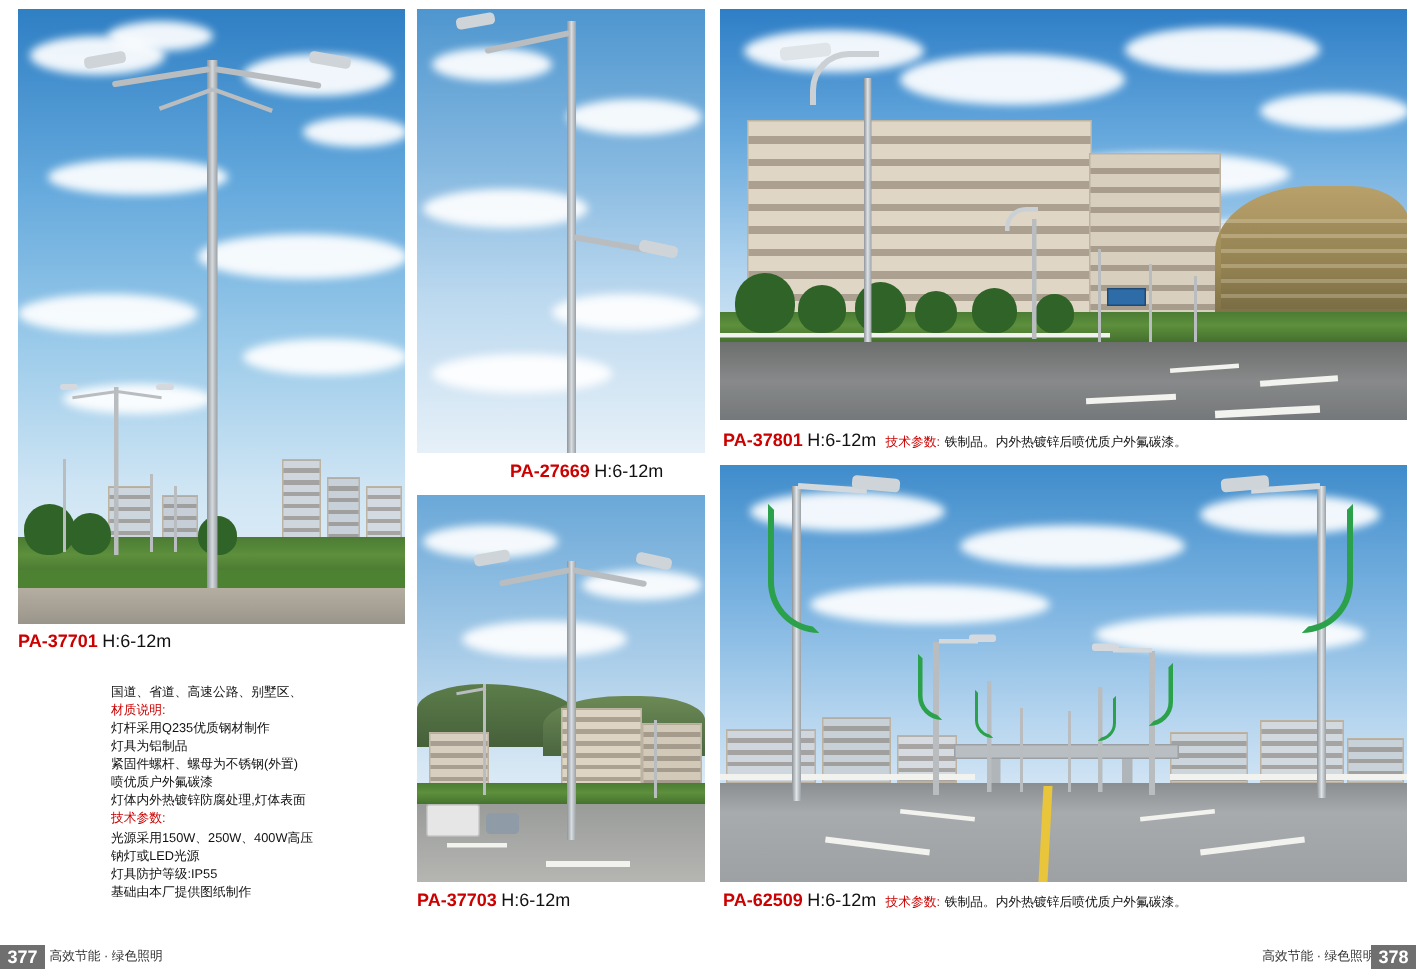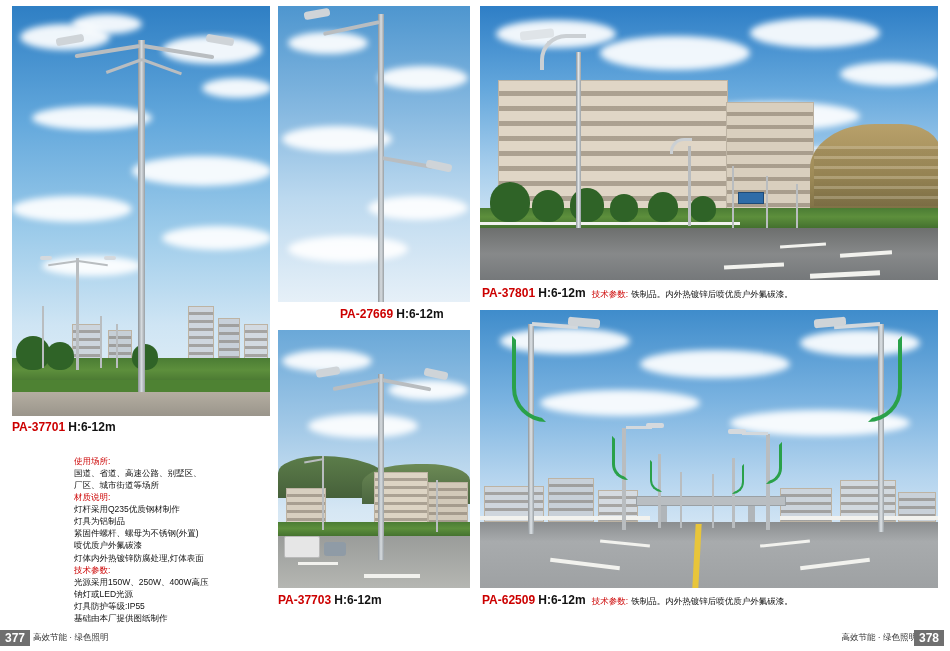--- a/index.html
+++ b/index.html
@@ -91,21 +91,21 @@
     position: absolute;
     white-space: nowrap;
     font-size: 11px;
     color: #111;
   }
   .cap .code {
     color: #cc0000;
     font-weight: bold;
     font-size: 12px;
   }
-  .cap .hsz { color: #111; font-size: 12px; font-weight: bold; }
+  .cap .hsz { color: #111; font-size: 12px; }
   .cap .techlbl { color: #cc0000; font-size: 8.5px; }
   .cap .techtxt { color: #111; font-size: 8.5px; }
 
   
   .spec {
     position: absolute;
     left: 74px; top: 455px;
     width: 210px;
     font-size: 8.5px;
     line-height: 1.42;
@@ -400,23 +400,21 @@
     <div class="pole" style="left:232px; top:164px; width:2px; height:54px;"></div>
   </div>
   <div class="cap" style="left:482px; top:593px;">
     <span class="code">PA-62509</span>
     <span class="hsz">H:6-12m</span>
     &nbsp;<span class="techlbl">技术参数:</span>
     <span class="techtxt">铁制品。内外热镀锌后喷优质户外氟碳漆。</span>
   </div>
 
   <div class="spec">
-    <p class="hdr">使用场所:</p>
     <p>国道、省道、高速公路、别墅区、</p>
-    <p>厂区、城市街道等场所</p>
     <p class="hdr">材质说明:</p>
     <p>灯杆采用Q235优质钢材制作</p>
     <p>灯具为铝制品</p>
     <p>紧固件螺杆、螺母为不锈钢(外置)</p>
     <p>喷优质户外氟碳漆</p>
     <p>灯体内外热镀锌防腐处理,灯体表面</p>
     <p class="hdr">技术参数:</p>
     <p>光源采用150W、250W、400W高压</p>
     <p>钠灯或LED光源</p>
     <p>灯具防护等级:IP55</p>

